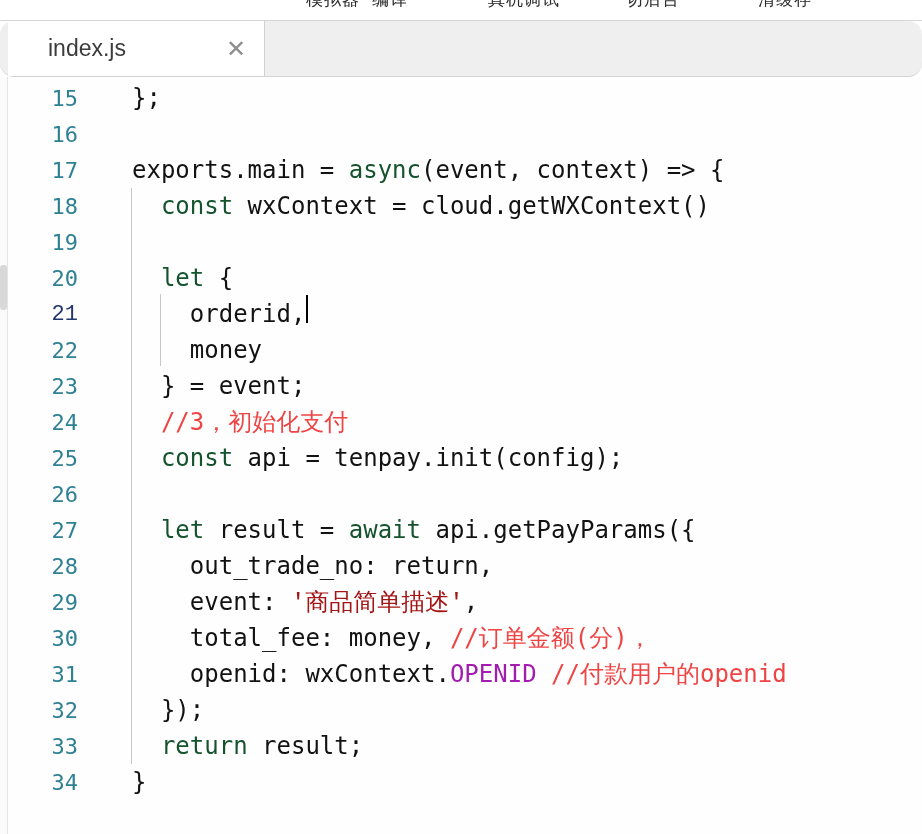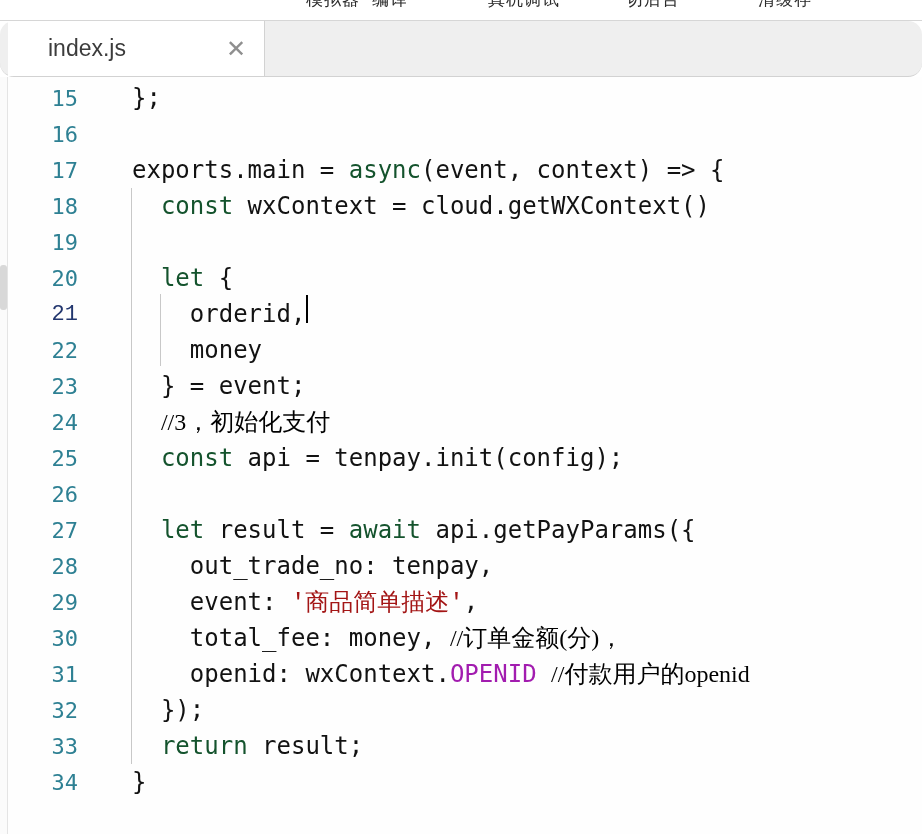--- a/index.html
+++ b/index.html
@@ -104,21 +104,21 @@
   }
   .num.active { color: #22366e; font-family: Liberation Mono, monospace; }
   .code {
     padding-left: 54px;
     font-size: 24px;
     color: #121212;
     white-space: pre;
   }
   .sg-d { color: #121212; }
   .sg-k { color: #14532d; }
-  .sg-c { color: #000000; font-family: Liberation Serif, serif; }
+  .sg-c { color: #ef4444; }
   .sg-s { color: #a31515; font-family: Liberation Mono, monospace; }
   .sg-p { color: #a21caf; }
 
   
   .guide { position: absolute; width: 1px; background: #c8c8c8; }
   .guide-outer { left: 131px; top: 188px; height: 576px; }
   .guide-inner { left: 160px; top: 294px; height: 72px; }
   .caret {
     position: absolute;
     left: 306px; top: 295px;
@@ -158,21 +158,21 @@
         <div class="row"><span class="num">18</span><span class="code"><span class="sg-d">  </span><span class="sg-k">const</span><span class="sg-d"> wxContext = cloud.getWXContext()</span></span></div>
         <div class="row"><span class="num">19</span><span class="code"></span></div>
         <div class="row"><span class="num">20</span><span class="code"><span class="sg-d">  </span><span class="sg-k">let</span><span class="sg-d"> {</span></span></div>
         <div class="row"><span class="num active">21</span><span class="code"><span class="sg-d">    orderid,</span></span></div>
         <div class="row"><span class="num">22</span><span class="code"><span class="sg-d">    money</span></span></div>
         <div class="row"><span class="num">23</span><span class="code"><span class="sg-d">  } = event;</span></span></div>
         <div class="row"><span class="num">24</span><span class="code"><span class="sg-d">  </span><span class="sg-c">//3，初始化支付</span></span></div>
         <div class="row"><span class="num">25</span><span class="code"><span class="sg-d">  </span><span class="sg-k">const</span><span class="sg-d"> api = tenpay.init(config);</span></span></div>
         <div class="row"><span class="num">26</span><span class="code"></span></div>
         <div class="row"><span class="num">27</span><span class="code"><span class="sg-d">  </span><span class="sg-k">let</span><span class="sg-d"> result = </span><span class="sg-k">await</span><span class="sg-d"> api.getPayParams({</span></span></div>
-        <div class="row"><span class="num">28</span><span class="code"><span class="sg-d">    out_trade_no: tenpay,</span></span></div>
+        <div class="row"><span class="num">28</span><span class="code"><span class="sg-d">    out_trade_no: return,</span></span></div>
         <div class="row"><span class="num">29</span><span class="code"><span class="sg-d">    event: </span><span class="sg-s">'商品简单描述'</span><span class="sg-d">,</span></span></div>
         <div class="row"><span class="num">30</span><span class="code"><span class="sg-d">    total_fee: money, </span><span class="sg-c">//订单金额(分)，</span></span></div>
         <div class="row"><span class="num">31</span><span class="code"><span class="sg-d">    openid: wxContext.</span><span class="sg-p">OPENID</span><span class="sg-d"> </span><span class="sg-c">//付款用户的openid</span></span></div>
         <div class="row"><span class="num">32</span><span class="code"><span class="sg-d">  });</span></span></div>
         <div class="row"><span class="num">33</span><span class="code"><span class="sg-d">  </span><span class="sg-k">return</span><span class="sg-d"> result;</span></span></div>
         <div class="row"><span class="num">34</span><span class="code"><span class="sg-d">}</span></span></div>
       </div>
   </div>
 
   <div class="guide guide-outer"></div>

